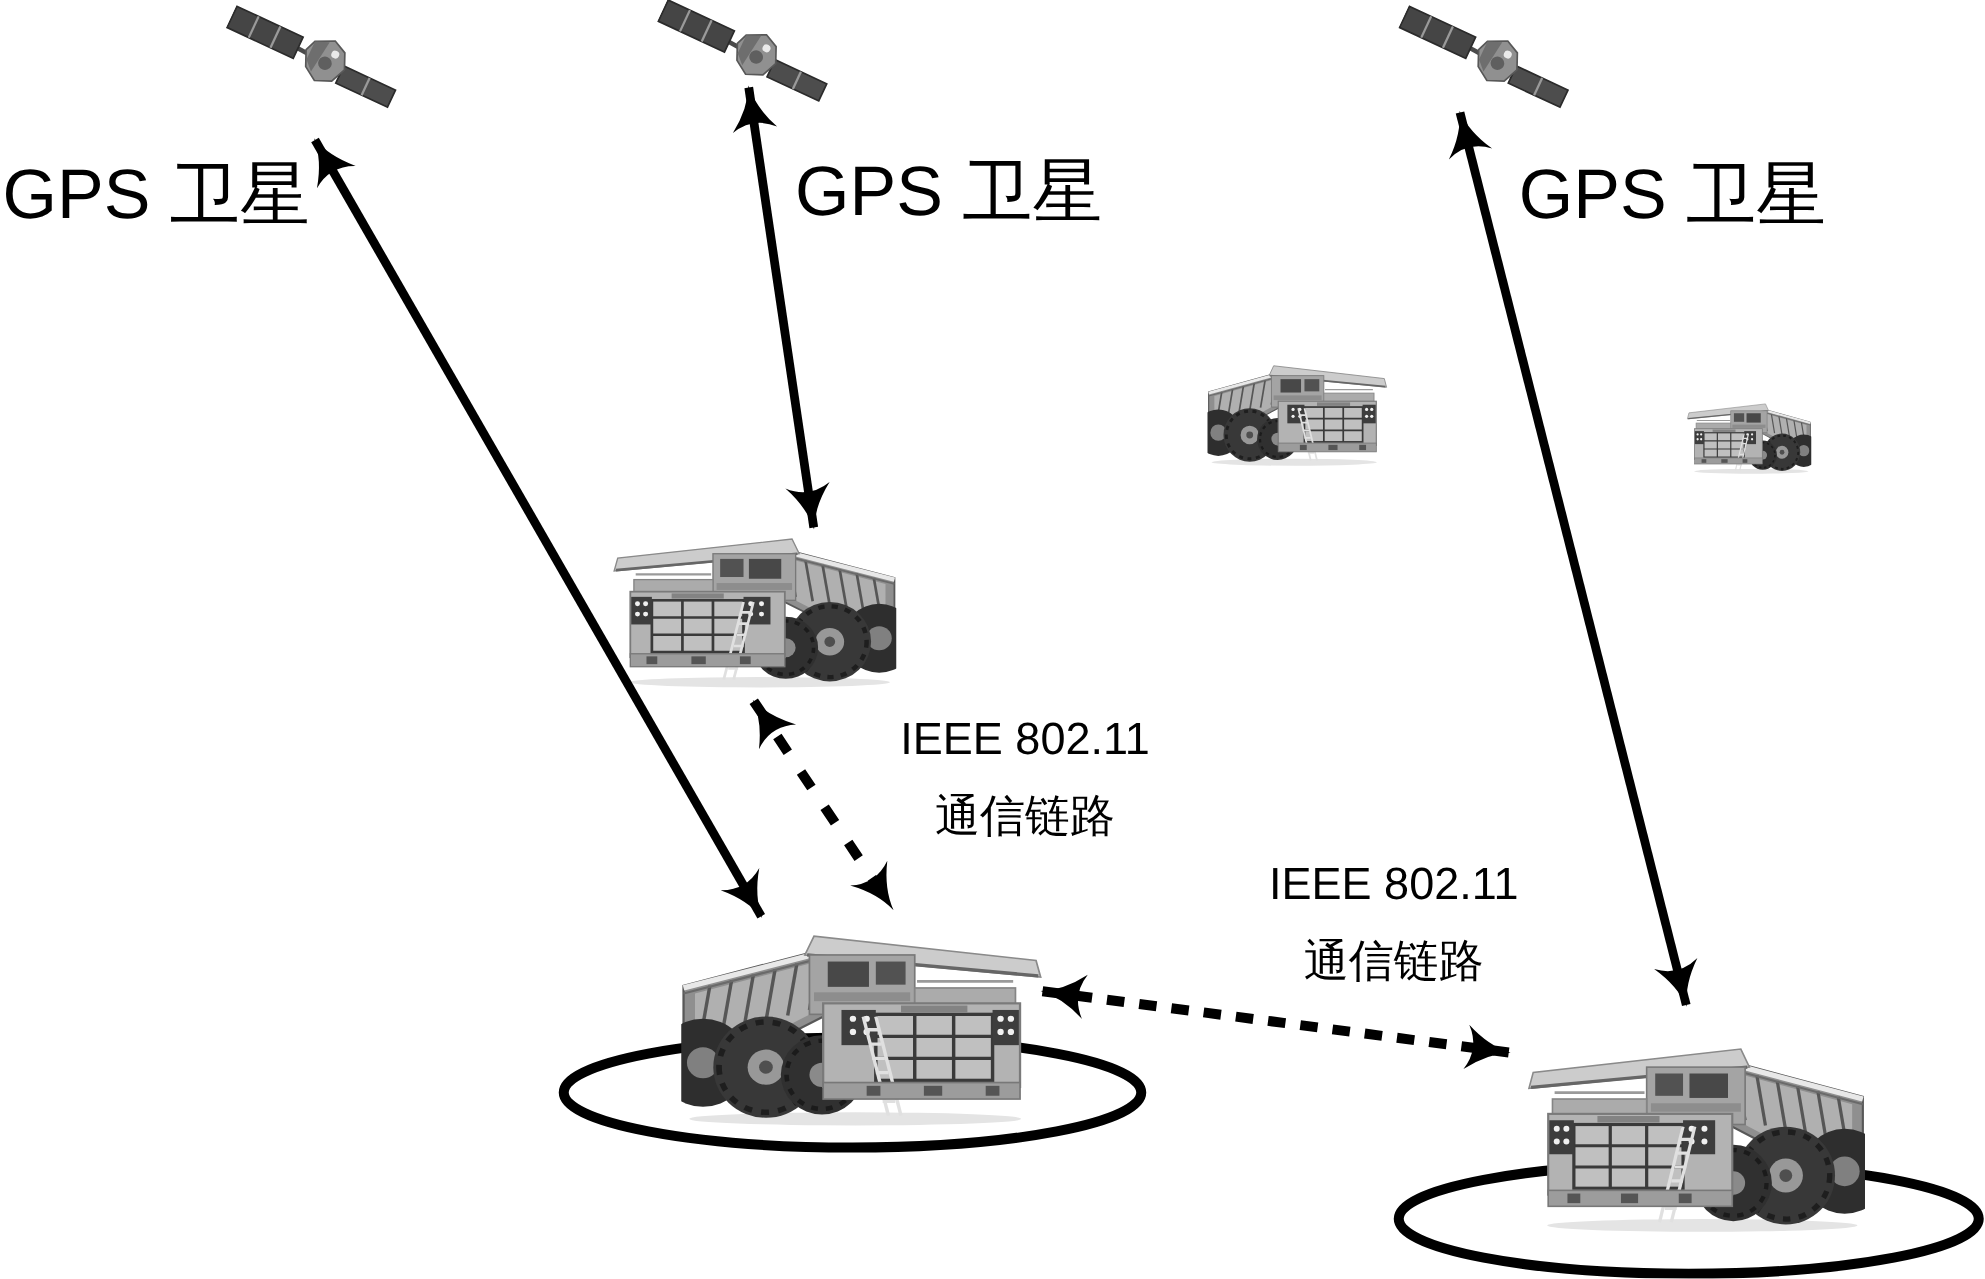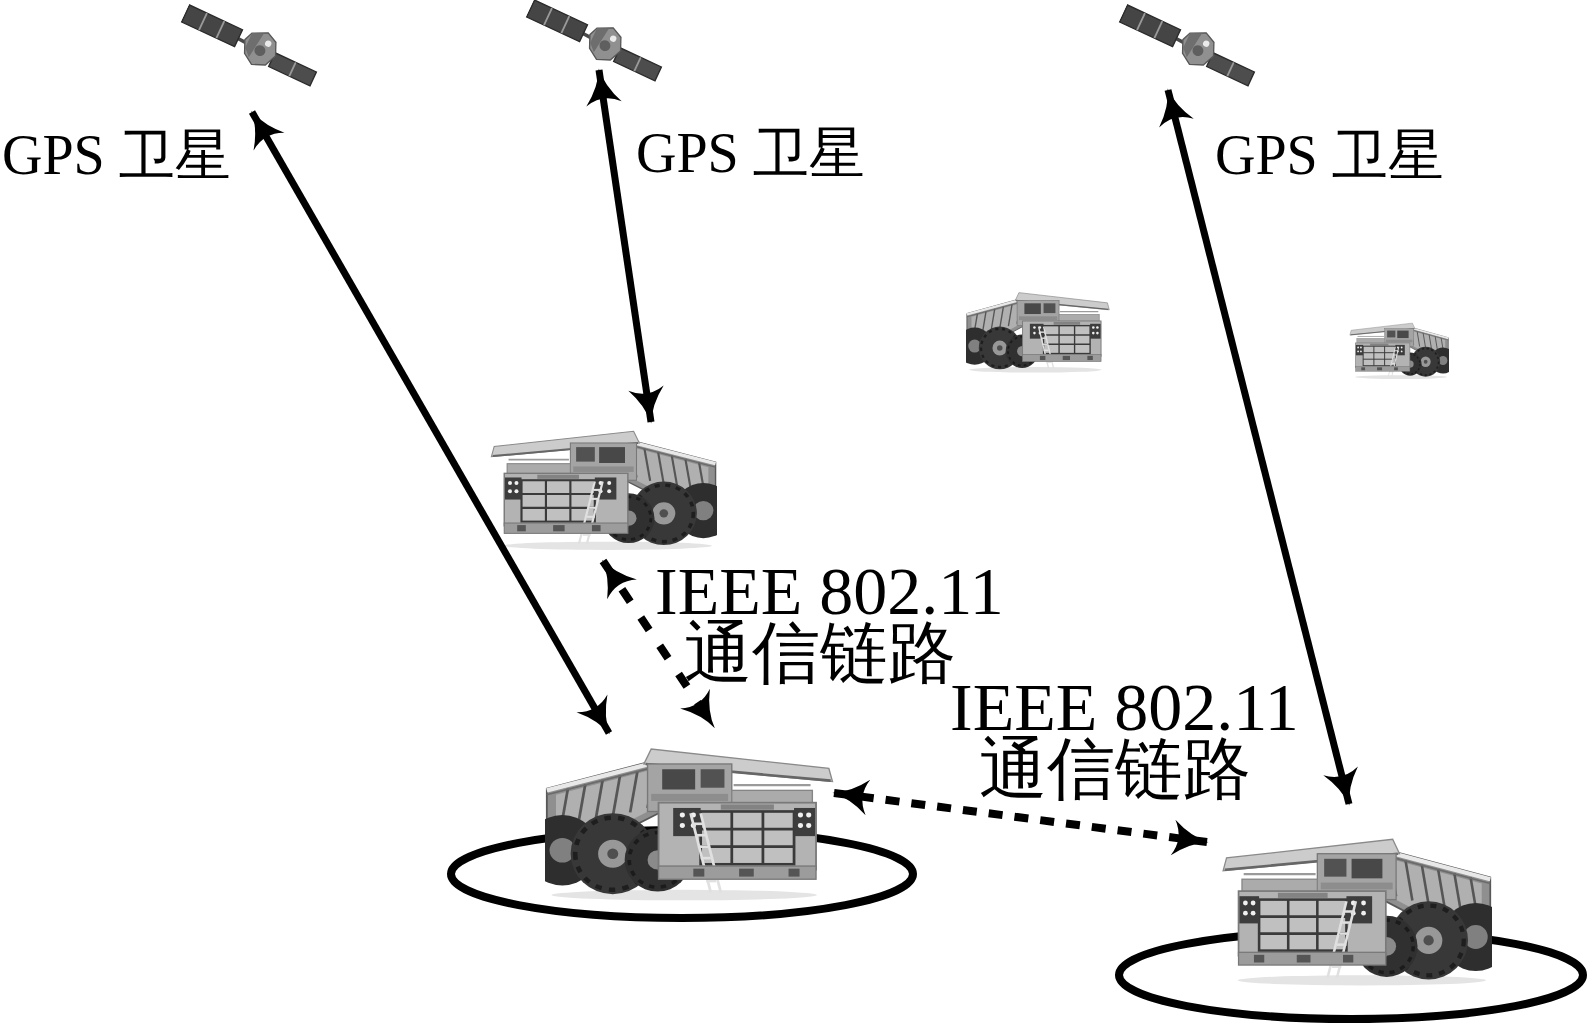--- a/index.html
+++ b/index.html
@@ -18,29 +18,29 @@
   .scene {
     position: absolute;
     left: 0;
     top: 0;
     width: 1588px;
     height: 1023px;
   }
   .lbl {
     position: absolute;
     color: #000000;
-    font-family: Liberation Serif, serif;
+    font-family: Liberation Sans, sans-serif;
     white-space: nowrap;
   }
   .gps-label {
     font-size: 56px;
     line-height: 58px;
   }
   .wifi-label {
-    font-size: 68px;
+    font-size: 36px;
     line-height: 62px;
     text-align: center;
     width: 330px;
   }
   #gps-label-1 { left: 2px;    top: 126px; }
   #gps-label-2 { left: 636px;  top: 124px; }
   #gps-label-3 { left: 1215px; top: 126px; }
   #wifi-label-1 { left: 655px; top: 560px; }
   #wifi-label-2 { left: 950px; top: 676px; }
 </style>

